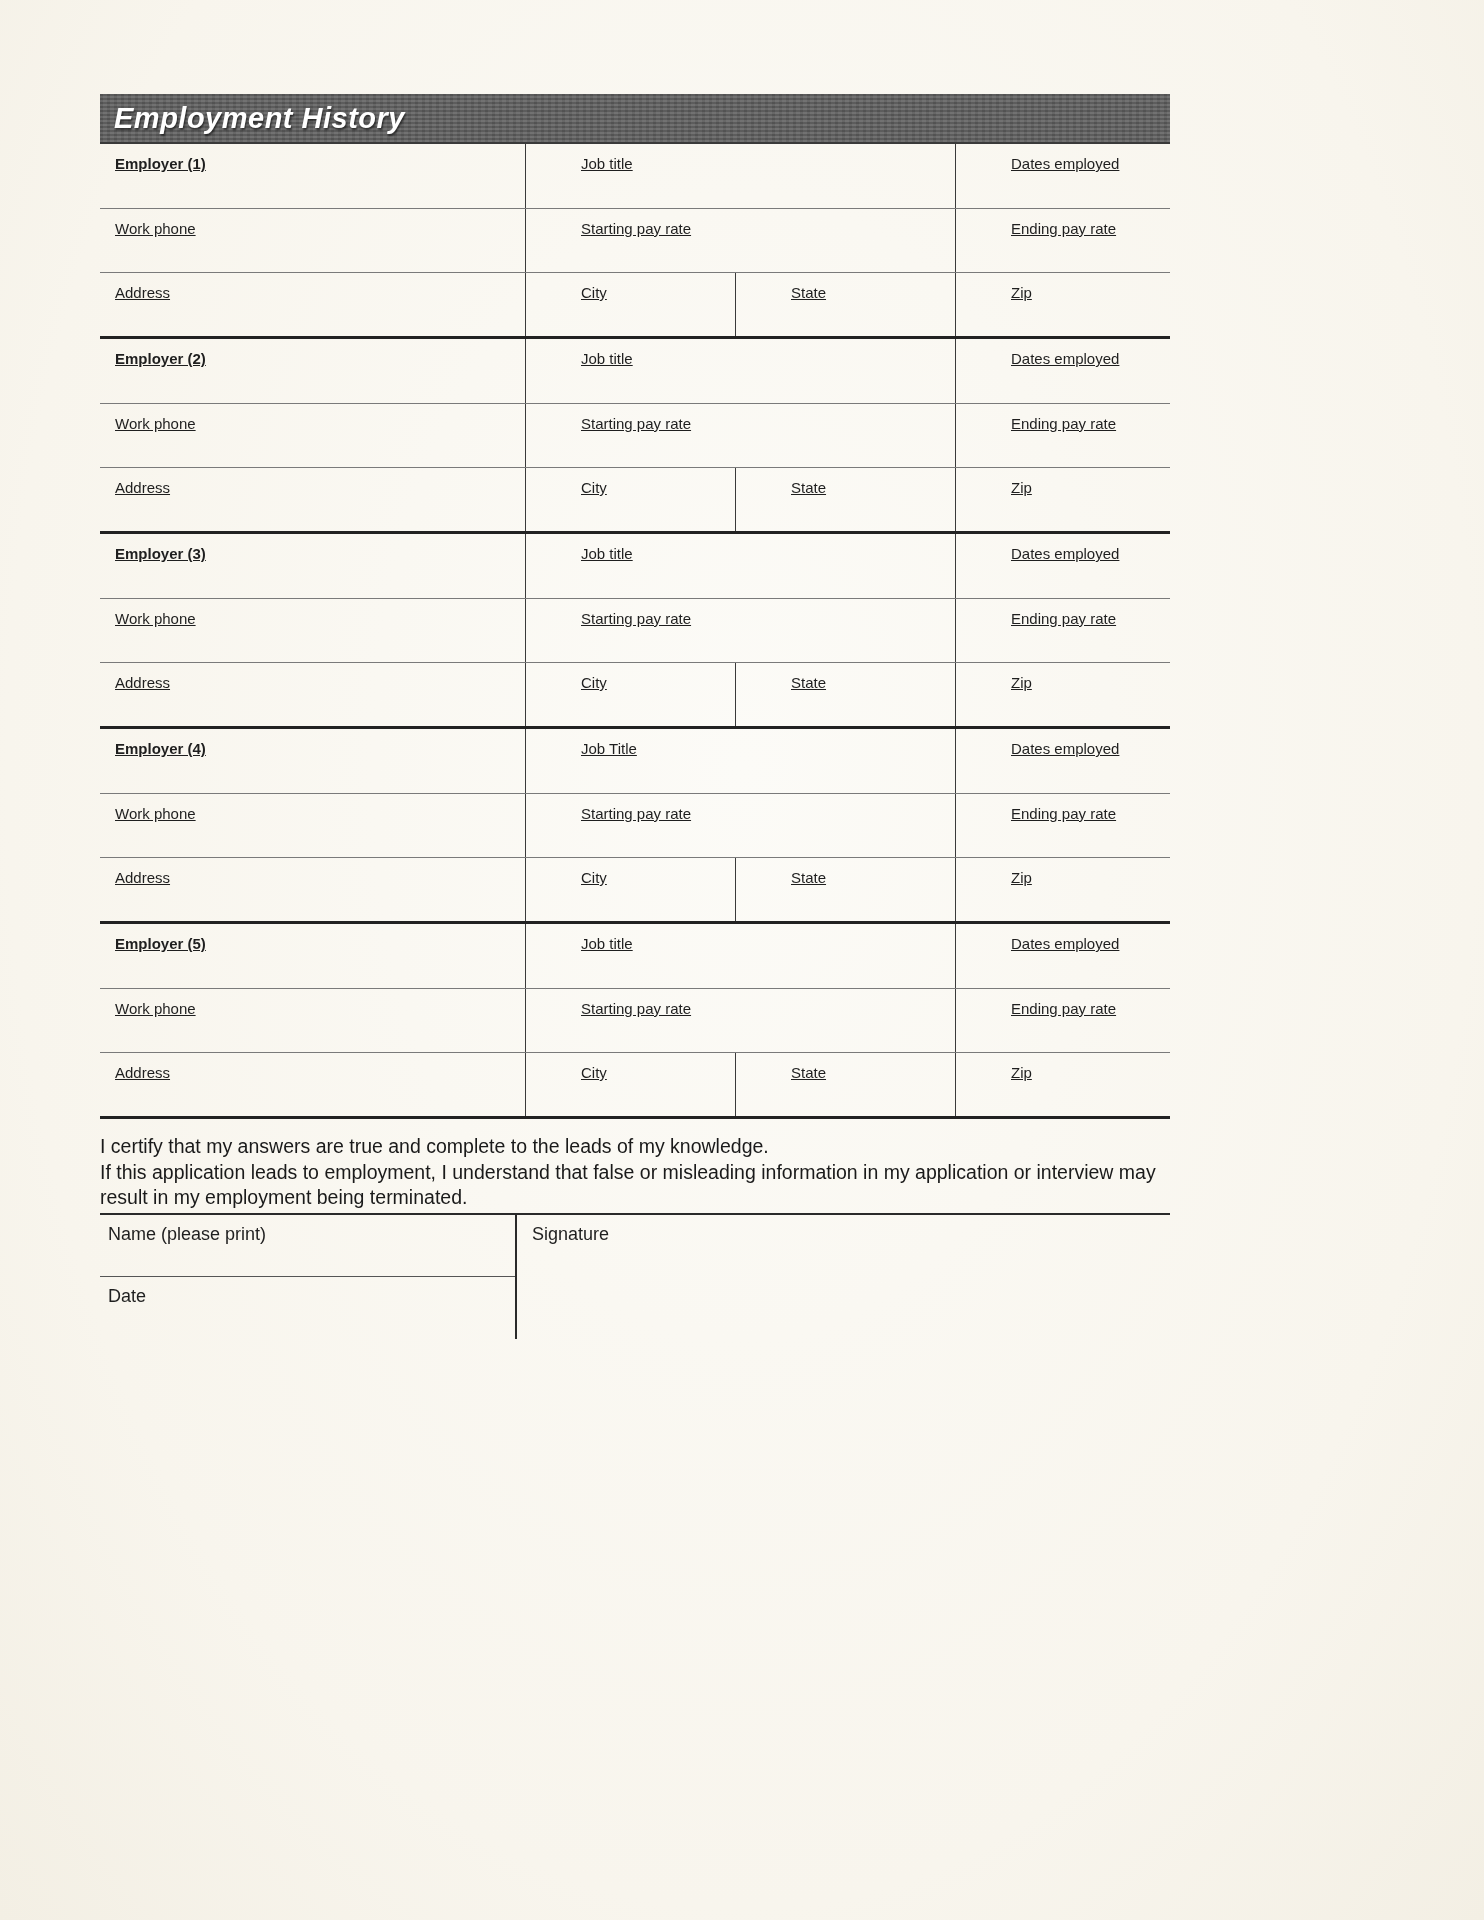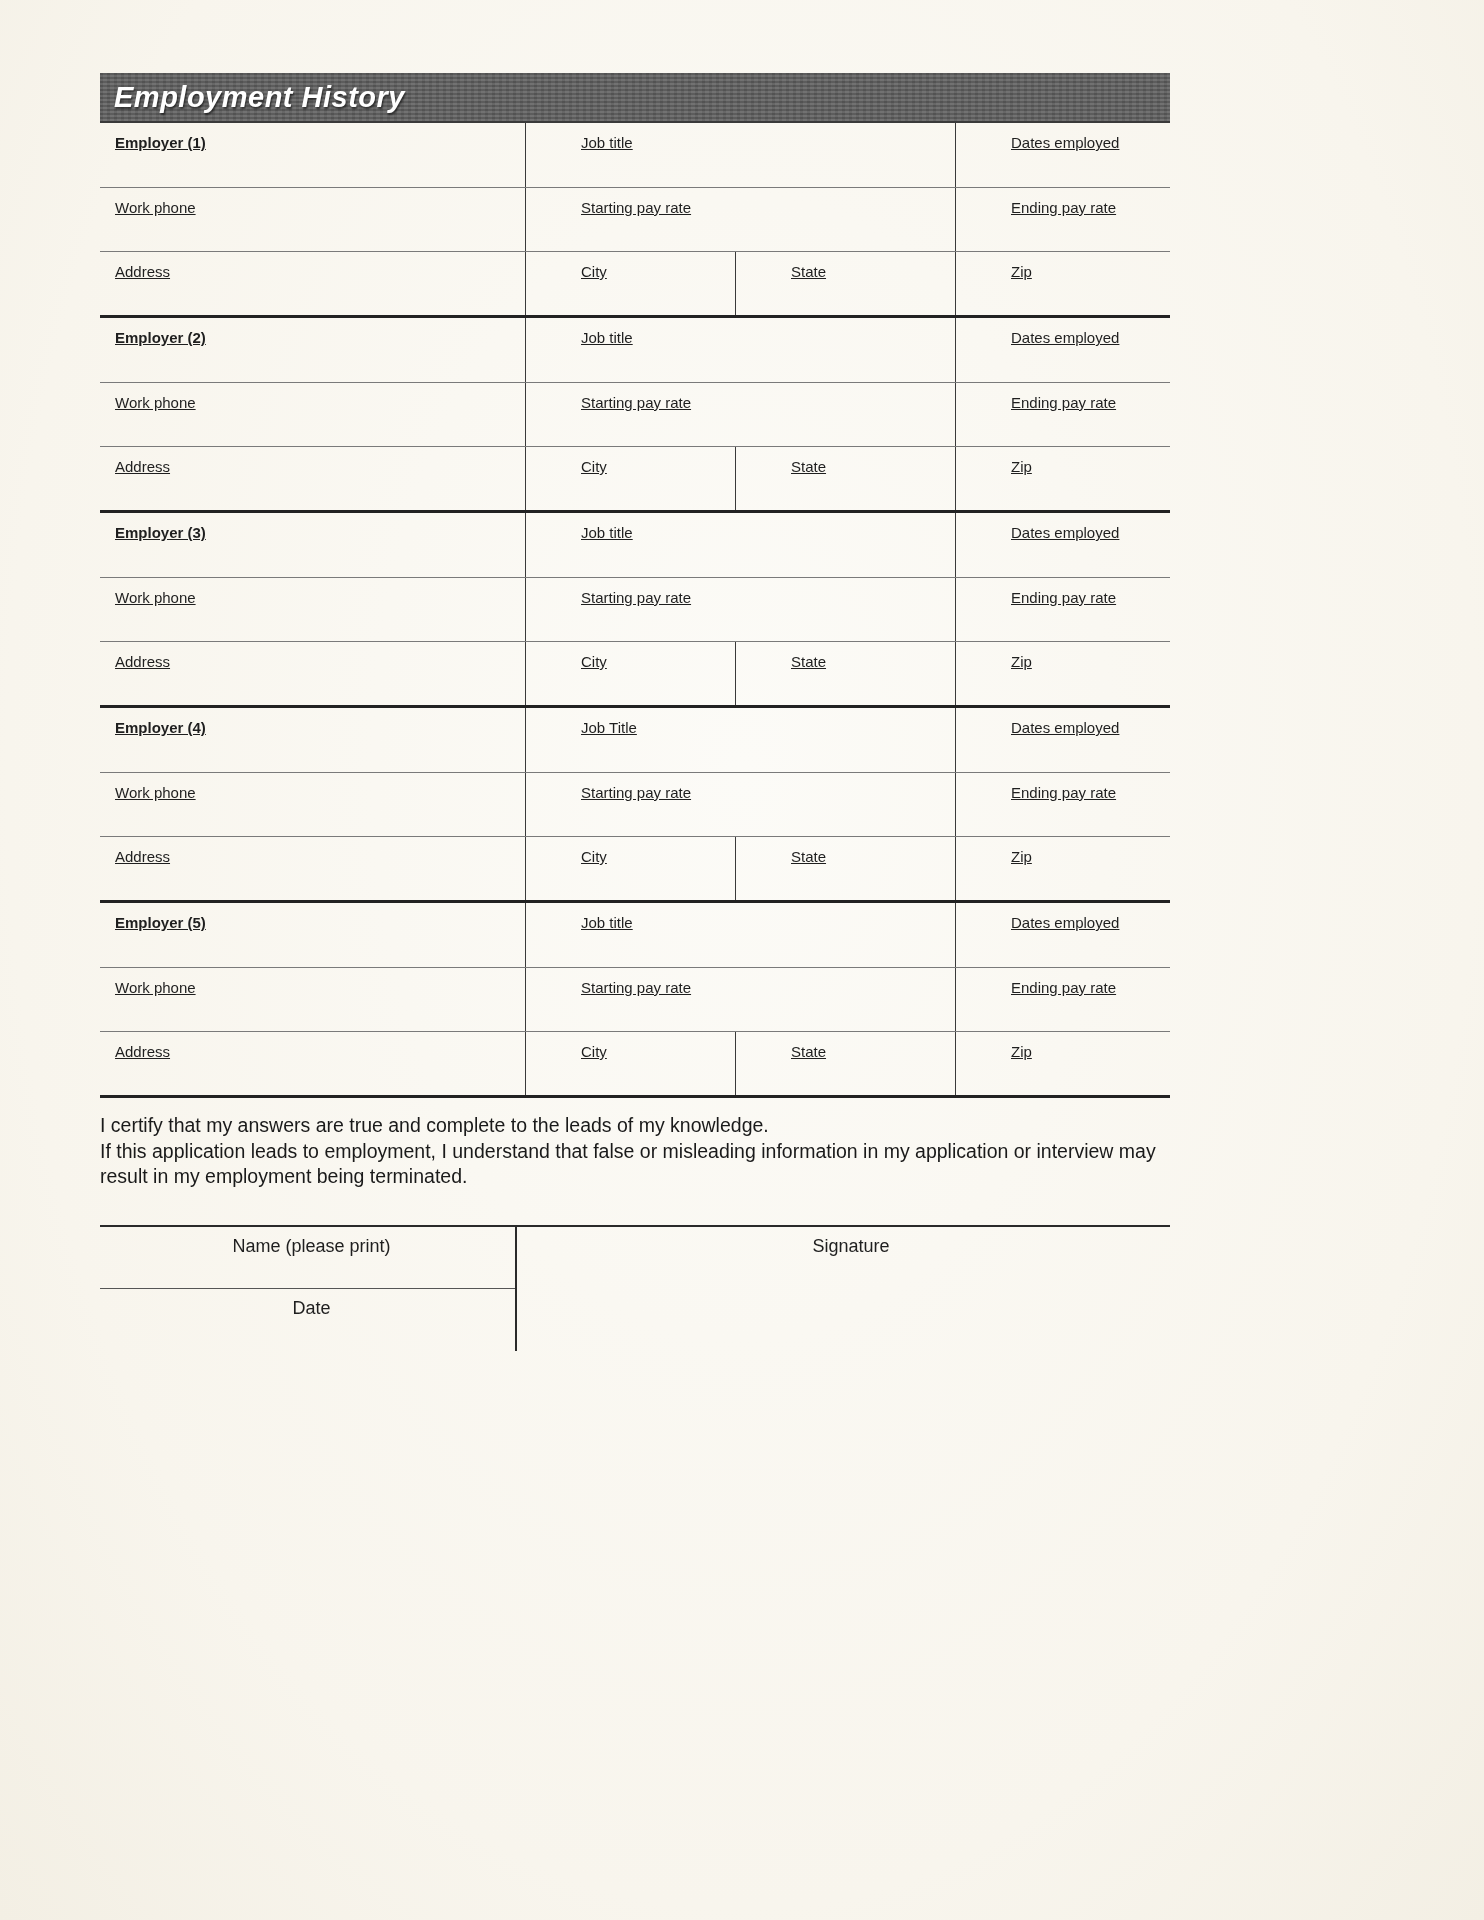--- a/index.html
+++ b/index.html
@@ -14,21 +14,21 @@
   .page {
     position: relative;
     width: 1484px;
     height: 1920px;
     background:
       radial-gradient(ellipse at 50% 40%, #fcfbf7 0%, #f8f5ed 70%, #f3efe4 100%);
   }
   .form {
     position: absolute;
     left: 100px;
-    top: 73px;
+    top: 94px;
     width: 1070px;
   }
 
   
   .section-bar {
     height: 50px;
     background-color: #616161;
     background-image:
       repeating-linear-gradient(0deg, rgba(255,255,255,0.07) 0 2px, rgba(0,0,0,0.10) 2px 4px),
       repeating-linear-gradient(90deg, rgba(0,0,0,0.06) 0 3px, rgba(255,255,255,0.04) 3px 7px);
@@ -75,25 +75,24 @@
   .disclaimer {
     margin-top: 15px;
     width: 1070px;
     font-size: 19.5px;
     line-height: 1.32;
     color: #1a1a1a;
   }
   .disclaimer p { margin: 0; }
 
   .sig-table {
-    margin-top: 35px;
+    margin-top: 2px;
     border-top: 2px solid #2a2a2a;
     display: flex;
     width: 1070px;
-    text-align: center;
   }
   .sig-left {
     width: 415px;
     display: flex;
     flex-direction: column;
   }
   .sig-right {
     flex: 1;
     border-left: 2px solid #2a2a2a;
     height: 124px;

